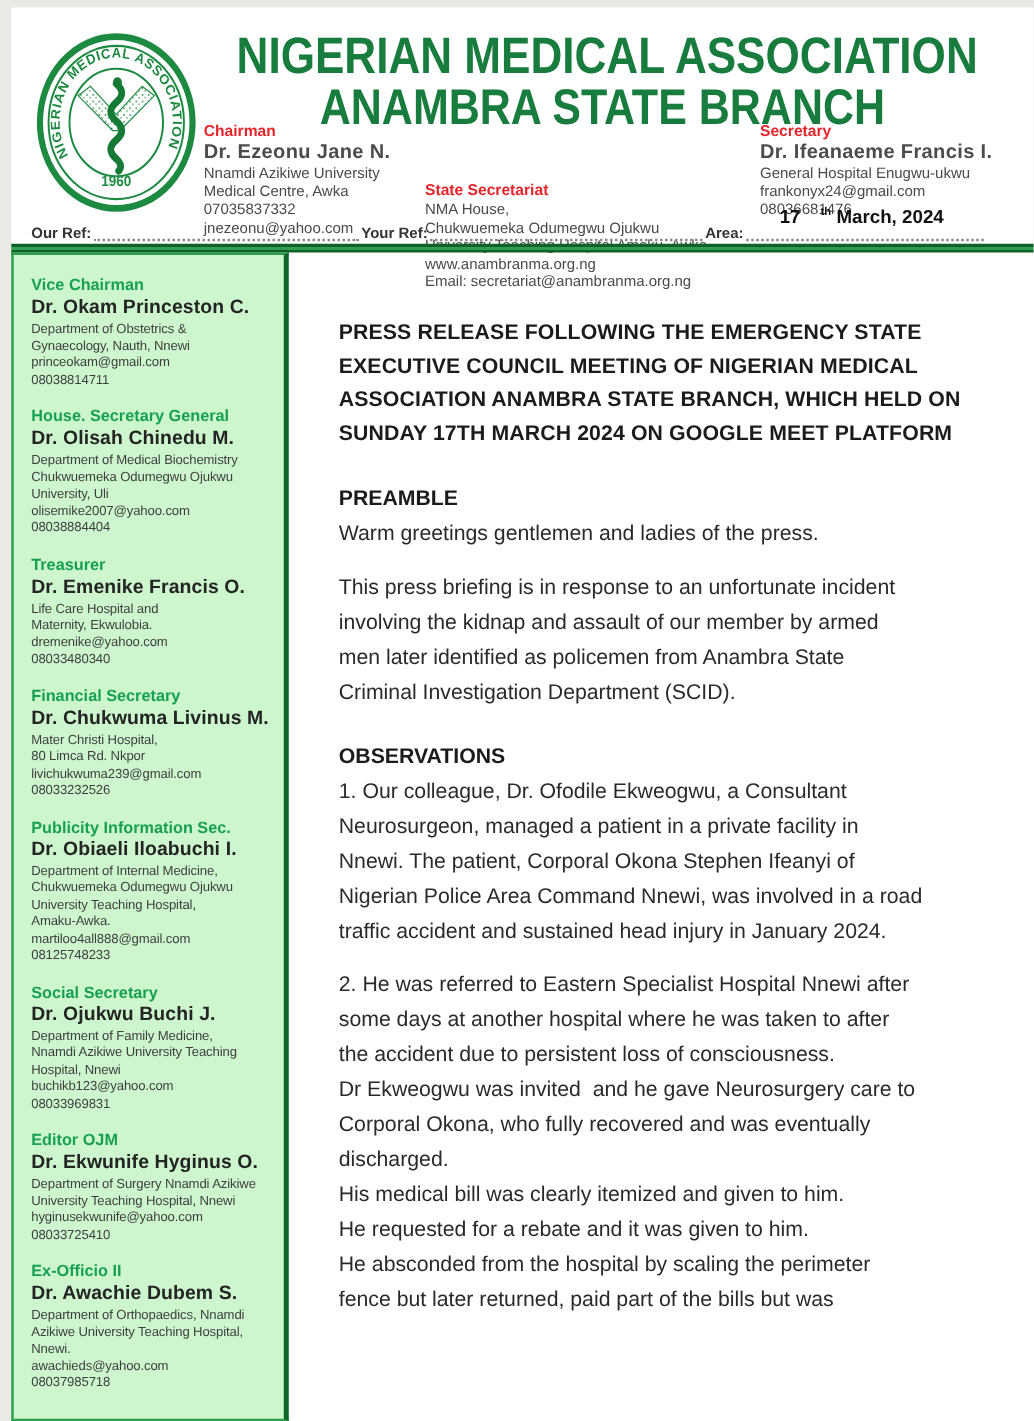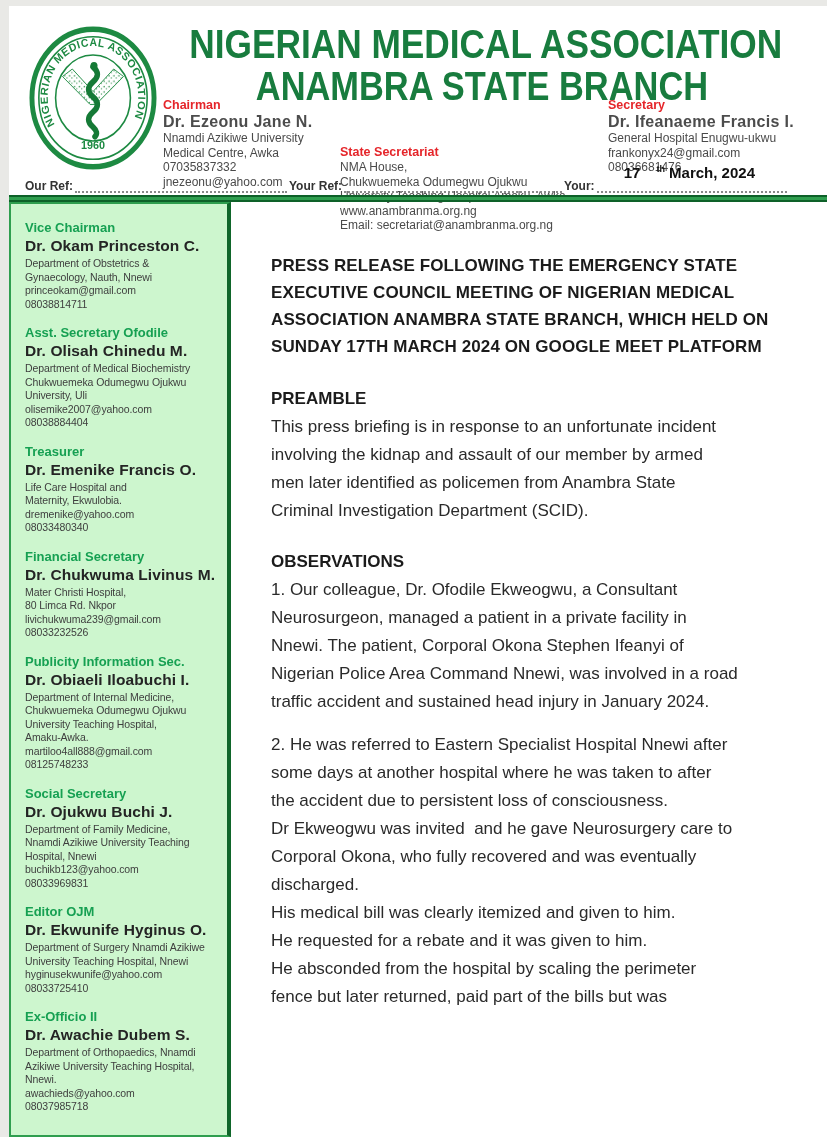--- a/index.html
+++ b/index.html
@@ -112,40 +112,40 @@
 08036681476</div>
     </div>
 
     <div class="date-value"><span>17</span><sup>th</sup><span> March, 2024</span></div>
 
     <div class="ref-row">
       <span class="ref-label">Our Ref:</span>
       <span class="dotline dot-a"></span>
       <span class="ref-label">Your Ref:</span>
       <span class="dotline dot-b"></span>
-      <span class="ref-label">Your:</span>
+      <span class="ref-label">Area:</span>
       <span class="dotline dot-c"></span>
     </div>
 
     <div class="divider"></div>
   </div>
 
   <div class="content-row">
 
     <aside class="sidebar">
       <section class="official">
         <div class="o-title">Vice Chairman</div>
         <div class="o-name">Dr. Okam Princeston C.</div>
         <div class="o-lines">Department of Obstetrics &amp;
 Gynaecology, Nauth, Nnewi
 princeokam@gmail.com
 08038814711</div>
       </section>
       <section class="official">
-        <div class="o-title">Asst. Secretary Ofodile</div>
+        <div class="o-title">House. Secretary General</div>
         <div class="o-name">Dr. Olisah Chinedu M.</div>
         <div class="o-lines">Department of Medical Biochemistry
 Chukwuemeka Odumegwu Ojukwu
 University, Uli
 olisemike2007@yahoo.com
 08038884404</div>
       </section>
       <section class="official">
         <div class="o-title">Treasurer</div>
         <div class="o-name">Dr. Emenike Francis O.</div>
@@ -200,20 +200,21 @@
       </section>
     </aside>
 
     <main class="main">
       <h2 class="doc-title">PRESS RELEASE FOLLOWING THE EMERGENCY STATE
 EXECUTIVE COUNCIL MEETING OF NIGERIAN MEDICAL
 ASSOCIATION ANAMBRA STATE BRANCH, WHICH HELD ON
 SUNDAY 17TH MARCH 2024 ON GOOGLE MEET PLATFORM</h2>
 
       <h3 class="sec-heading">PREAMBLE</h3>
+      <p class="para">Warm greetings gentlemen and ladies of the press.</p>
       <p class="para">This press briefing is in response to an unfortunate incident
 involving the kidnap and assault of our member by armed
 men later identified as policemen from Anambra State
 Criminal Investigation Department (SCID).</p>
 
       <h3 class="sec-heading obs">OBSERVATIONS</h3>
       <p class="para">1. Our colleague, Dr. Ofodile Ekweogwu, a Consultant
 Neurosurgeon, managed a patient in a private facility in
 Nnewi. The patient, Corporal Okona Stephen Ifeanyi of
 Nigerian Police Area Command Nnewi, was involved in a road

